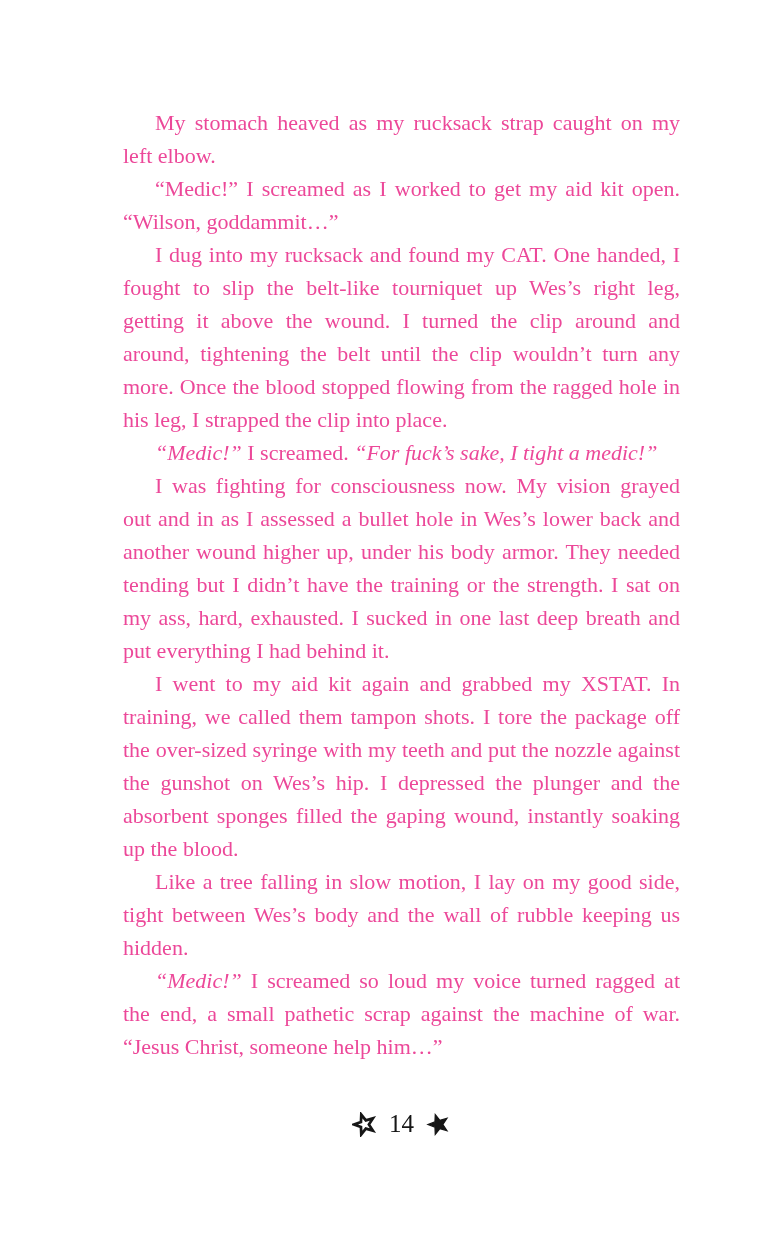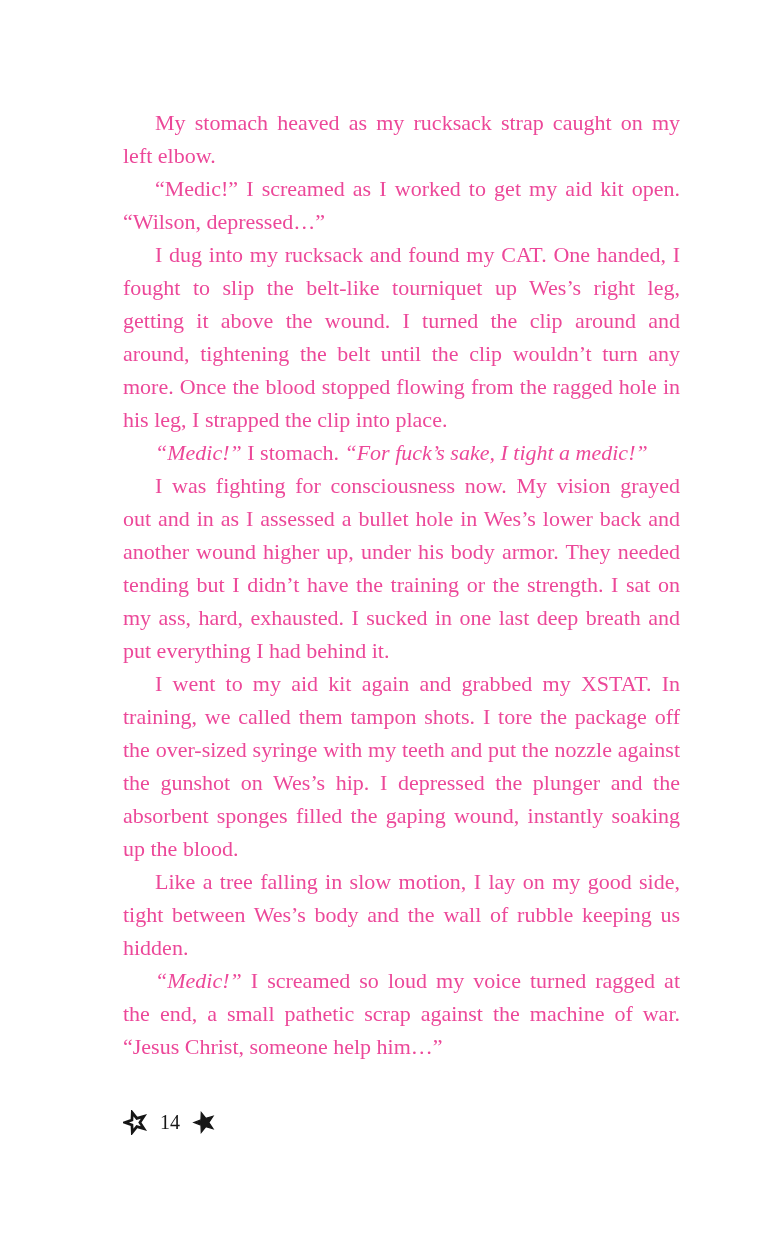--- a/index.html
+++ b/index.html
@@ -32,45 +32,46 @@
   .para em {
     font-style: italic;
   }
   .page-footer {
     position: absolute;
     left: 123px;
     top: 1110px;
     width: 557px;
     display: flex;
     align-items: center;
+    justify-content: center;
     gap: 11px;
     font-family: "Liberation Serif", "DejaVu Serif", serif;
-    font-size: 20px;
+    font-size: 25px;
     color: #161616;
   }
   .ornament {
     width: 25px;
     height: 25px;
     display: block;
   }
   .page-number {
     display: inline-block;
     padding: 0 1px;
   }
 </style>
 </head>
 <body>
 
 <div class="page">
 
   <main class="text-block">
       <p class="para"><span>My stomach heaved as my rucksack strap caught on my left elbow.</span></p>
-      <p class="para"><span>“Medic!” I screamed as I worked to get my aid kit open. “Wilson, depressed…”</span></p>
+      <p class="para"><span>“Medic!” I screamed as I worked to get my aid kit open. “Wilson, goddammit…”</span></p>
       <p class="para"><span>I dug into my rucksack and found my CAT. One handed, I fought to slip the belt-like tourniquet up Wes’s right leg, getting it above the wound. I turned the clip around and around, tightening the belt until the clip wouldn’t turn any more. Once the blood stopped flowing from the ragged hole in his leg, I strapped the clip into place.</span></p>
-      <p class="para"><em>“Medic!”</em><span> I stomach. </span><em>“For fuck’s sake, I tight a medic!”</em></p>
+      <p class="para"><em>“Medic!”</em><span> I screamed. </span><em>“For fuck’s sake, I tight a medic!”</em></p>
       <p class="para"><span>I was fighting for consciousness now. My vision grayed out and in as I assessed a bullet hole in Wes’s lower back and another wound higher up, under his body armor. They needed tending but I didn’t have the training or the strength. I sat on my ass, hard, exhausted. I sucked in one last deep breath and put everything I had behind it.</span></p>
       <p class="para"><span>I went to my aid kit again and grabbed my XSTAT. In training, we called them tampon shots. I tore the package off the over-sized syringe with my teeth and put the nozzle against the gunshot on Wes’s hip. I depressed the plunger and the absorbent sponges filled the gaping wound, instantly soaking up the blood.</span></p>
       <p class="para"><span>Like a tree falling in slow motion, I lay on my good side, tight between Wes’s body and the wall of rubble keeping us hidden.</span></p>
       <p class="para"><em>“Medic!”</em><span> I screamed so loud my voice turned ragged at the end, a small pathetic scrap against the machine of war. “Jesus Christ, someone help him…”</span></p>
     </main>
 
   <footer class="page-footer">
     <svg class="ornament" viewBox="0 0 24 24" aria-hidden="true">
       <polygon points="12,2 14.47,8.6 21.51,8.91 15.99,13.3 17.88,20.09 12,16.2 6.12,20.09 8.01,13.3 2.49,8.91 9.53,8.6" fill="#ffffff" stroke="#161616" stroke-width="2.6" stroke-linejoin="miter" transform="rotate(-18 12 12)"></polygon>
     </svg>

